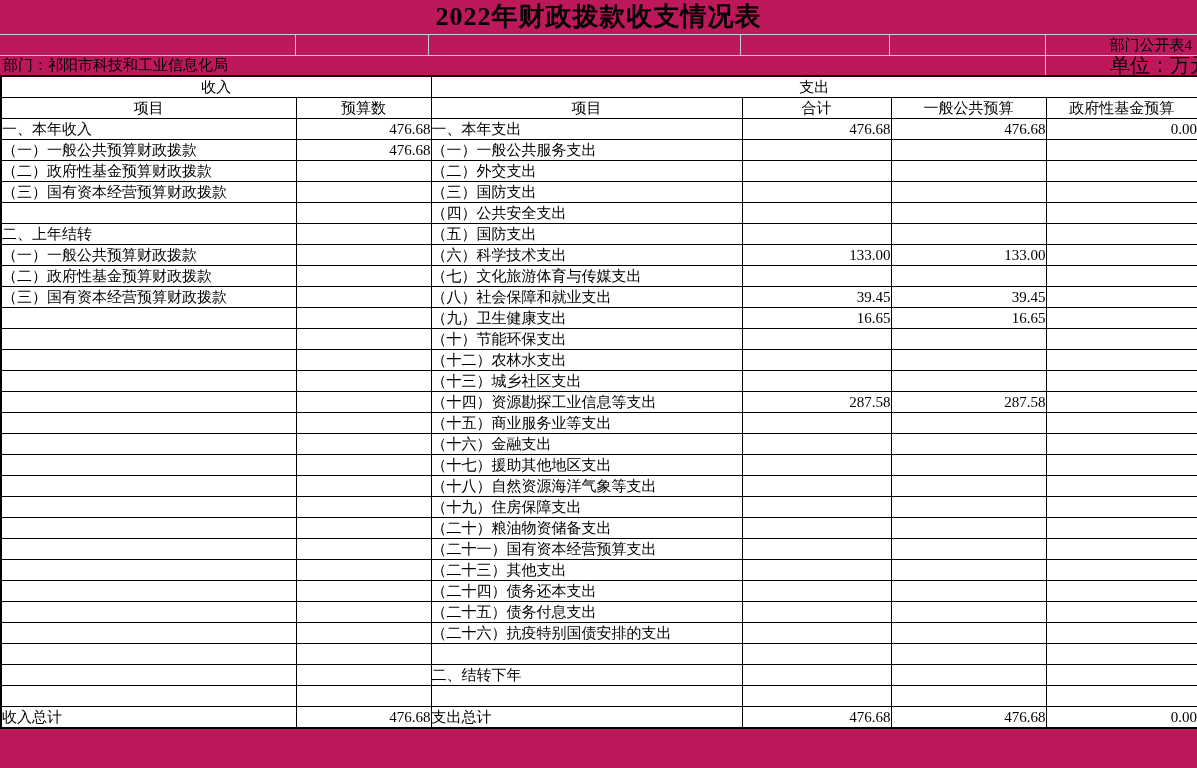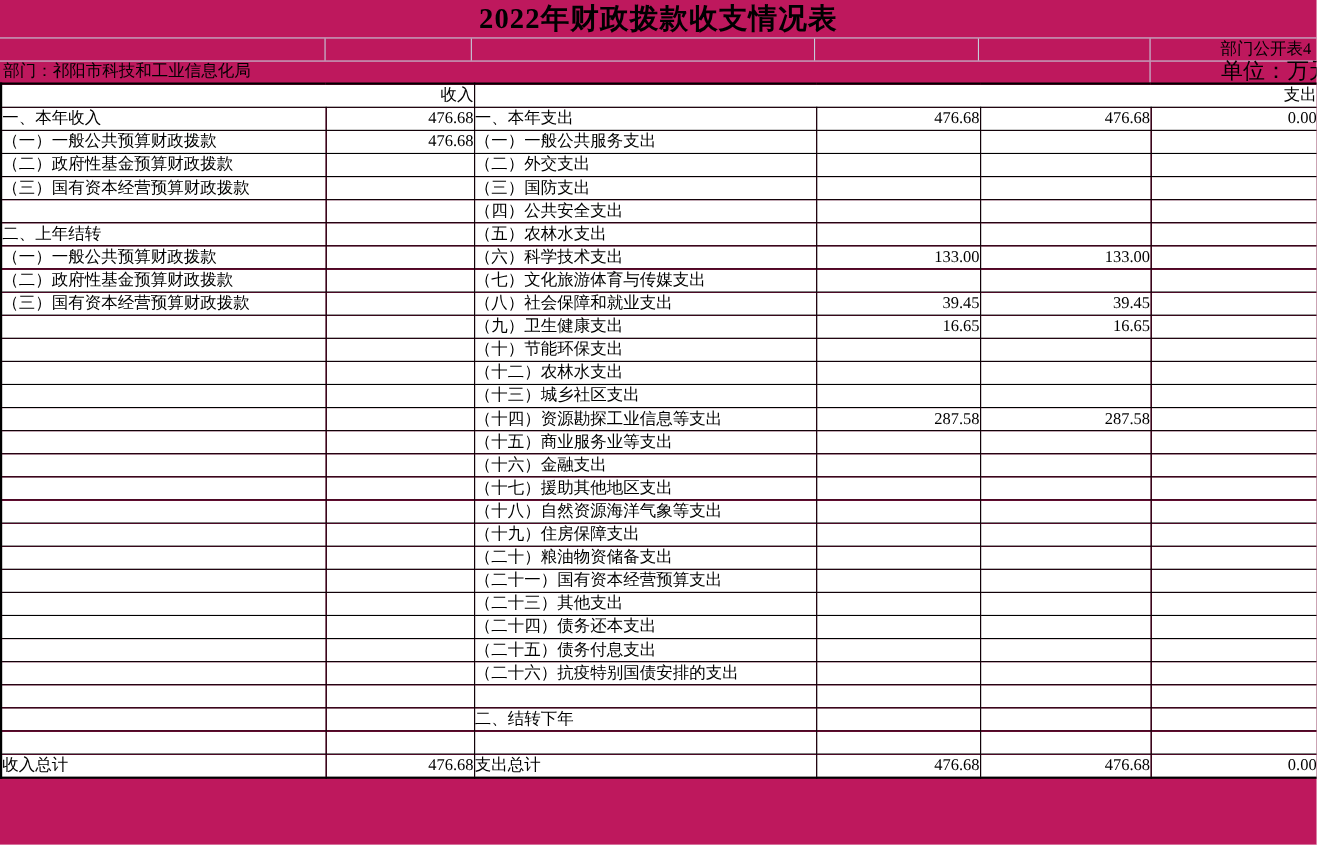--- a/index.html
+++ b/index.html
@@ -56,21 +56,21 @@
   }
   table.budget td{
     border:1px solid #000;
     height:20px;
     font-size:15px;line-height:20px;
     padding:0;
     white-space:nowrap;overflow:hidden;
     background:#fff;
   }
   table.budget tr{height:21px;}
-  td.hc{text-align:right;}
+  td.hc{text-align:center;}
   td.item{text-align:left;padding-left:5px;}
   td.num{text-align:right;padding-right:12px;}
   td.num2{text-align:right;padding-right:10px;}
 </style>
 </head>
 <body>
 
 <div id="page">
 
   <div class="title-band">
@@ -98,20 +98,28 @@
       <col style="width:311px">
       <col style="width:149px">
       <col style="width:155px">
       <col style="width:152px">
     </colgroup>
     <tbody>
       <tr>
         <td class="hc" colspan="2">收入</td>
         <td class="hc" colspan="4">支出</td>
       </tr>
+      <tr>
+        <td class="hc">项目</td>
+        <td class="hc">预算数</td>
+        <td class="hc">项目</td>
+        <td class="hc">合计</td>
+        <td class="hc">一般公共预算</td>
+        <td class="hc">政府性基金预算</td>
+      </tr>
 
     <tr style="">
         <td class="item">一、本年收入</td>
         <td class="num">476.68</td>
         <td class="item">一、本年支出</td>
         <td class="num2">476.68</td>
         <td class="num2">476.68</td>
         <td class="num2">0.00</td>
       </tr>
         <tr style="">
@@ -142,21 +150,21 @@
         <td class="item"></td>
         <td class="num"></td>
         <td class="item">（四）公共安全支出</td>
         <td class="num2"></td>
         <td class="num2"></td>
         <td class="num2"></td>
       </tr>
         <tr style="">
         <td class="item">二、上年结转</td>
         <td class="num"></td>
-        <td class="item">（五）农林水支出</td>
+        <td class="item">（五）国防支出</td>
         <td class="num2"></td>
         <td class="num2"></td>
         <td class="num2"></td>
       </tr>
         <tr style="">
         <td class="item">（一）一般公共预算财政拨款</td>
         <td class="num"></td>
         <td class="item">（六）科学技术支出</td>
         <td class="num2">133.00</td>
         <td class="num2">133.00</td>

